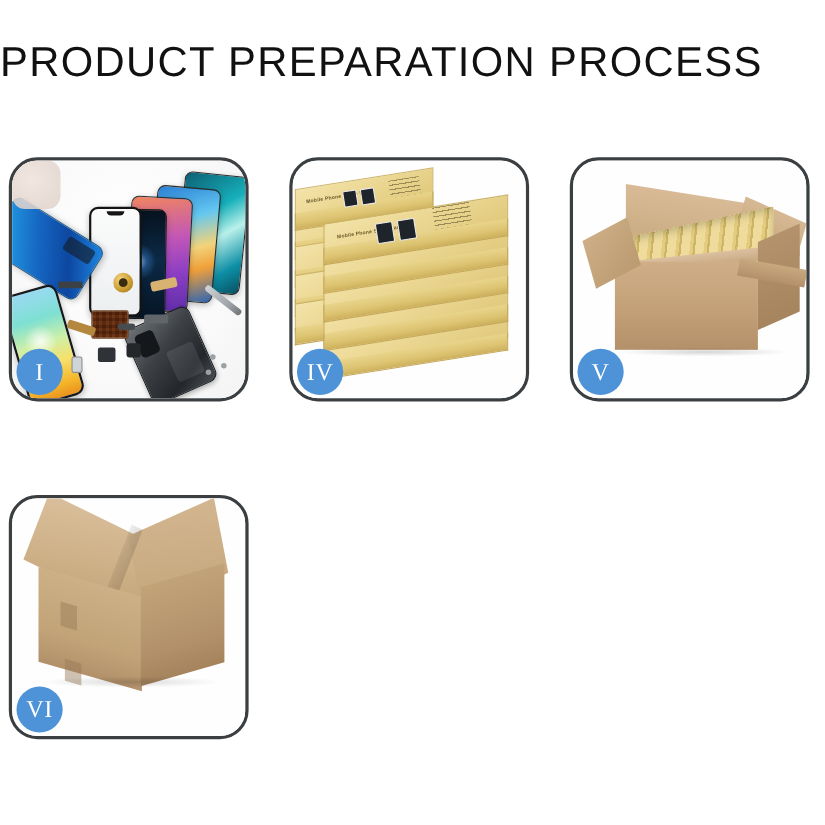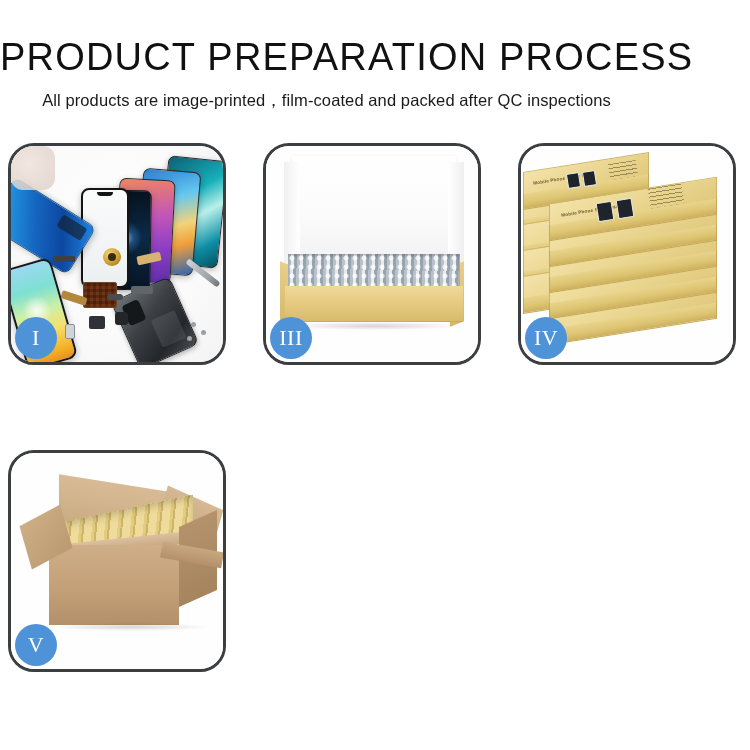--- a/index.html
+++ b/index.html
@@ -298,21 +298,20 @@
   .c6-shadow { position:absolute; left:28px; top:162px; width:160px; height:10px;
     background: radial-gradient(ellipse at center, rgba(0,0,0,.14), rgba(0,0,0,0) 72%); }
 </style>
 </head>
 <body>
 
 <div class="page">
 
   <div class="header">
     <div class="title">PRODUCT PREPARATION PROCESS</div>
-    <div class="subtitle">All products are image-printed，film-coated and packed after QC inspections</div>
   </div>
 
   <div class="grid">
 
     <div class="card">
       <div class="photo p1">
         <div class="ph ph-f5"></div>
         <div class="ph ph-f4"></div>
         <div class="ph ph-f3"></div>
         <div class="ph ph-f2"></div>
@@ -333,31 +332,20 @@
         <div class="pt pt-sc1"></div>
         <div class="pt pt-sc2"></div>
         <div class="pt pt-sc3"></div>
         <div class="pt pt-tool"></div>
         <div class="pt-hand"></div>
       </div>
       <div class="badge">I</div>
     </div>
 
 
-    <div class="card">
-      <div class="photo p3">
-        <div class="b3-lid"></div>
-        <div class="b3-flapL"></div>
-        <div class="b3-flapR"></div>
-        <div class="b3-inner"></div>
-        <div class="b3-front"></div>
-        <div class="b3-shadow"></div>
-      </div>
-      <div class="badge">III</div>
-    </div>
 
     <div class="card">
       <div class="photo p4">
         <div class="stack">
 
           <div class="yb" style="left:2px; top:42px; width:126px;">
             <div class="top"></div>
               <div class="side"></div>
           </div>
           <div class="yb" style="left:2px; top:68px; width:126px;">
@@ -419,15 +407,28 @@
         <div class="c5-rim"></div>
         <div class="c5-body"></div>
         <div class="c5-right"></div>
         <div class="c5-flapL"></div>
         <div class="c5-flapFront"></div>
         <div class="c5-shadow"></div>
       </div>
       <div class="badge">V</div>
     </div>
 
+    <div class="card">
+      <div class="photo p6">
+        <div class="c6-top"></div>
+        <div class="c6-topR"></div>
+        <div class="c6-seam"></div>
+        <div class="c6-left"></div>
+        <div class="c6-right"></div>
+        <div class="c6-tabL"></div>
+        <div class="c6-tabB"></div>
+        <div class="c6-shadow"></div>
+      </div>
+      <div class="badge">VI</div>
+    </div>
 
   </div>
 </div>
 
 </body></html>

